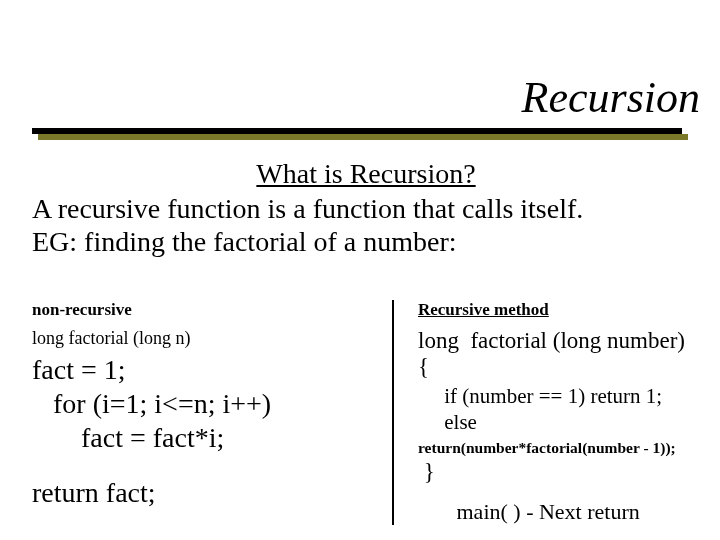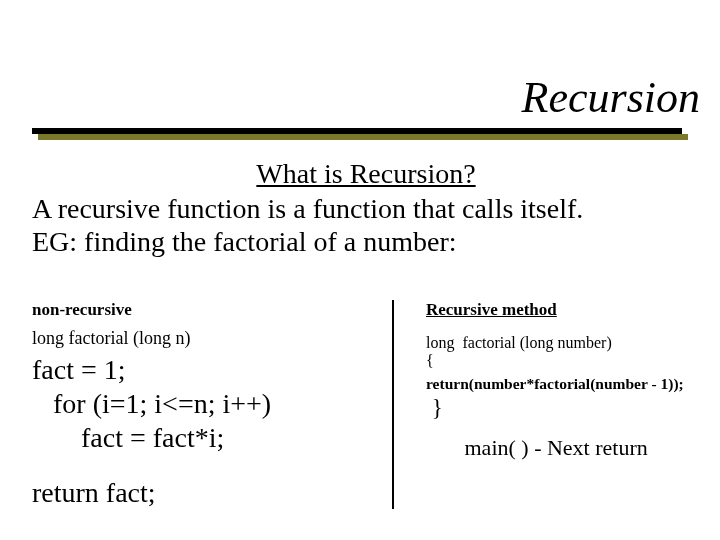--- a/index.html
+++ b/index.html
@@ -71,21 +71,21 @@
     display: flex;
   }
   .col-left {
     width: 360px;
     padding-right: 8px;
     box-sizing: border-box;
   }
   .col-right {
     flex: 1;
     border-left: 2px solid #000;
-    padding-left: 32px;
+    padding-left: 24px;
     box-sizing: border-box;
   }
   .sub-bold {
     font-size: 17px;
     font-weight: bold;
   }
   .sub-bold-u {
     font-size: 17px;
     font-weight: bold;
     text-decoration: underline;
@@ -94,24 +94,24 @@
     font-size: 18px;
     margin-top: 8px;
   }
   .code-l {
     font-size: 28px;
     line-height: 1.22;
     margin-top: 4px;
     white-space: pre;
   }
   .code-r-sig {
-    font-size: 16px;
+    font-size: 23px;
     line-height: 1.15;
     white-space: pre;
-    margin-top: 14px;
+    margin-top: 8px;
   }
   .code-r-body {
     font-size: 21px;
     line-height: 1.25;
     white-space: pre;
     margin-top: 2px;
   }
   .return-line {
     font-size: 15.5px;
     font-weight: bold;
@@ -155,19 +155,21 @@
       <div class="sig">long  factorial (long n)</div>
       <div class="code-l">fact = 1;
    for (i=1; i&lt;=n; i++)
        fact = fact*i;</div>
       <div class="return-fact">return fact;</div>
     </div>
     <div class="col-right">
       <div class="sub-bold-u">Recursive method</div>
       <div class="code-r-sig">long  factorial (long number)
 {</div>
+      <div class="code-r-body">     if (number == 1) return 1;
+     else</div>
       <div class="return-line">return(number*factorial(number - 1));</div>
       <div class="brace-close"> }</div>
       <div class="next-slide">       main( ) - Next return</div>
     </div>
   </div>
 
 </div>
 
 </body></html>

